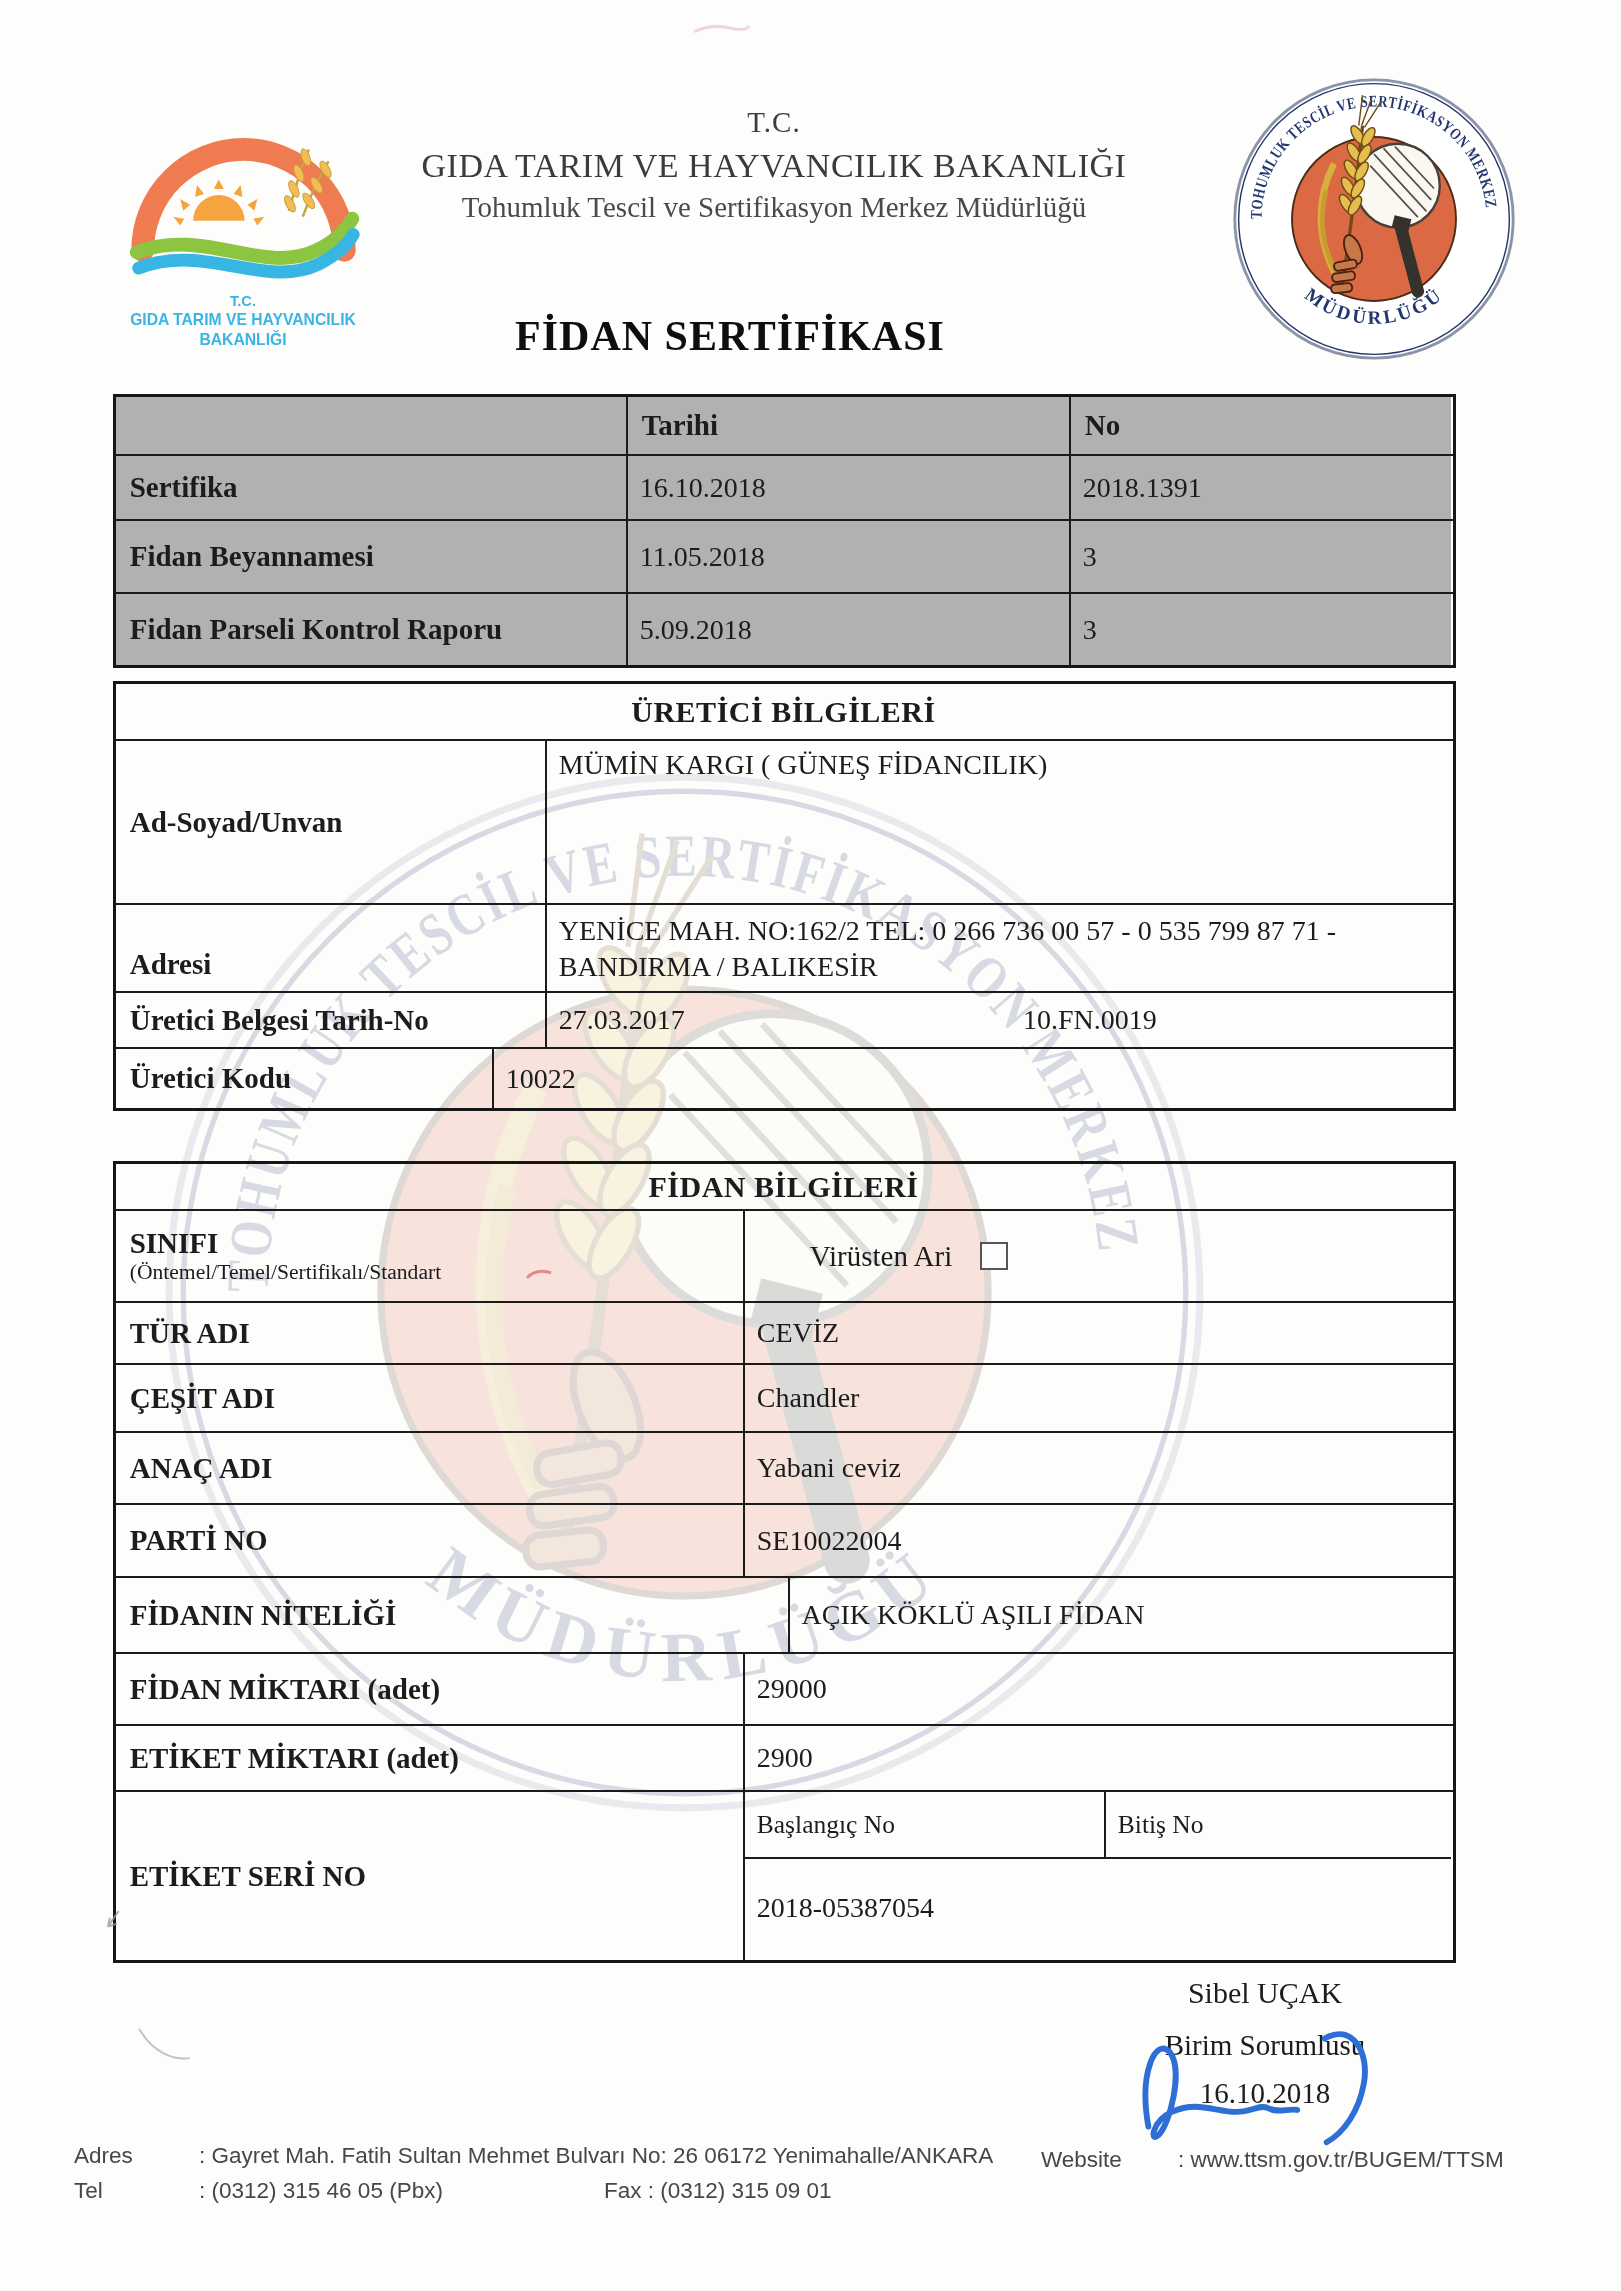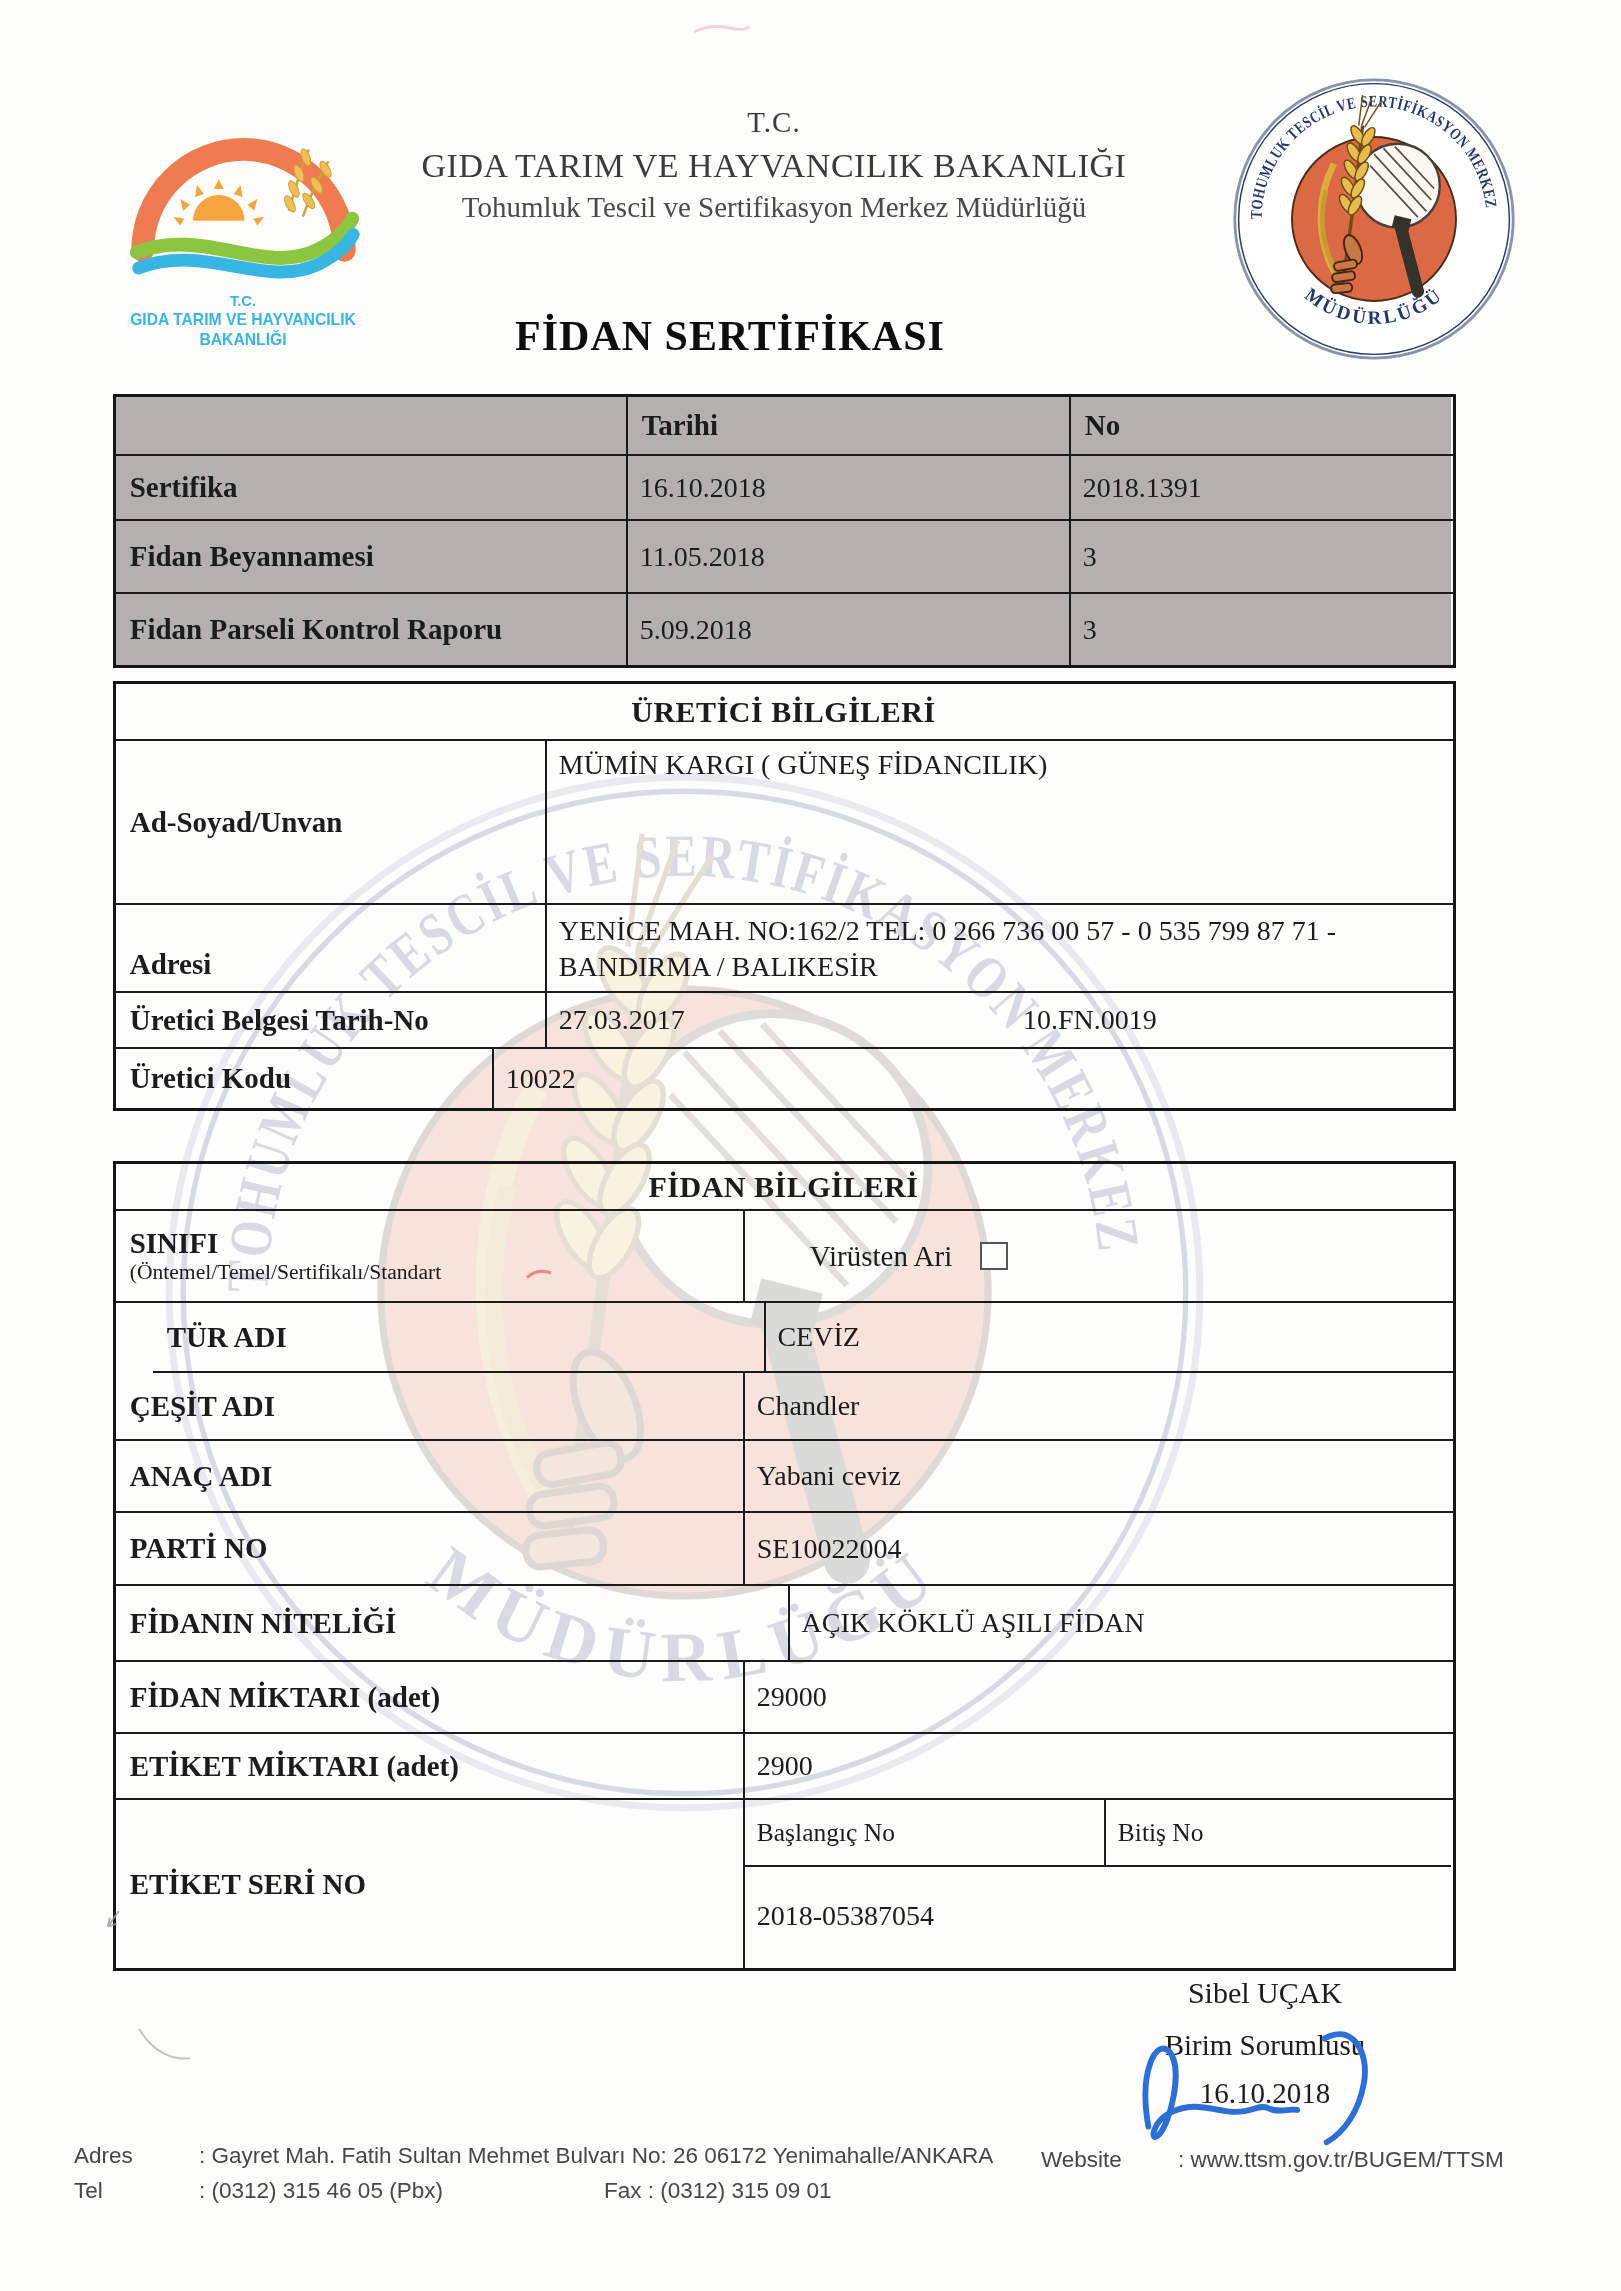--- a/index.html
+++ b/index.html
@@ -235,21 +235,21 @@
     <div class="trow" style="height:92px;">
       <div class="cell" style="width:629px;flex-direction:column;align-items:flex-start;justify-content:center;padding-left:13.7px;">
         <div class="lbl" style="padding-left:0;">SINIFI</div>
         <div class="sub">(Öntemel/Temel/Sertifikalı/Standart</div>
       </div>
       <div class="cell" style="width:328px;justify-content:center;">
         <span style="font-size:29px;">Virüsten Ari</span>
         <span class="checkbox"></span>
       </div>
     </div>
-    <div class="trow" style="height:70px;margin-left:37px;">
+    <div class="trow" style="height:62px;">
       <div class="cell lbl" style="width:629px;">TÜR ADI</div>
       <div class="cell val" style="width:706px;">CEVİZ</div>
     </div>
     <div class="trow" style="height:68px;">
       <div class="cell lbl" style="width:629px;">ÇEŞİT ADI</div>
       <div class="cell val" style="width:706px;">Chandler</div>
     </div>
     <div class="trow" style="height:72px;">
       <div class="cell lbl" style="width:629px;">ANAÇ ADI</div>
       <div class="cell val" style="width:706px;">Yabani ceviz</div>

